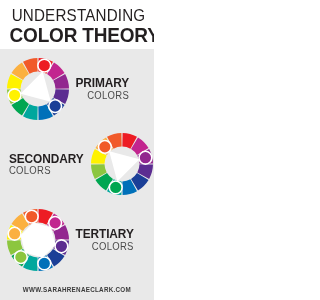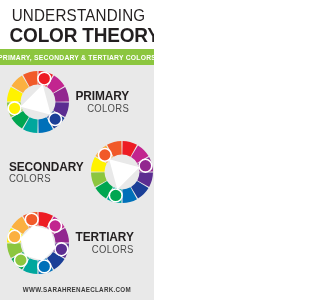--- a/index.html
+++ b/index.html
@@ -145,23 +145,20 @@
 </head>
 <body>
 
 <div class="pin">
 
   <div class="header">
     <div class="title-line1">UNDERSTANDING</div>
     <div class="title-line2">COLOR THEORY</div>
   </div>
 
-  <div class="banner">
-    <div class="banner-text">PRIMARY, SECONDARY &amp; TERTIARY COLORS</div>
-  </div>
 
   <div class="body">
 
     <div class="row left">
       <div class="wheel">
           <svg viewBox="0 0 64 64">
             <path d="M 32.595120714390376 1.0057129242290301 A 31 31 0 0 1 46.98175388090508 4.860599662999448 L 40.45744170696254 16.67937077749969 A 17.5 17.5 0 0 0 32.33595524199457 14.503225037871225 Z" fill="#ed1c24"></path>
             <path d="M 48.012533194865895 5.455720377389827 A 31 31 0 0 1 58.544279622610176 15.987466805134105 L 46.98467398050575 22.960666744833766 A 17.5 17.5 0 0 0 41.039333255166234 17.015326019494257 Z" fill="#c2258f"></path>
             <path d="M 59.13940033700055 17.018246119094925 A 31 31 0 0 1 62.99428707577097 31.404879285609624 L 49.496774962128775 31.66404475800543 A 17.5 17.5 0 0 0 47.320629222500315 23.54255829303746 Z" fill="#92278f"></path>
             <path d="M 62.99428707577097 32.595120714390376 A 31 31 0 0 1 59.13940033700055 46.981753880905075 L 47.320629222500315 40.45744170696254 A 17.5 17.5 0 0 0 49.496774962128775 32.33595524199457 Z" fill="#5c2d91"></path>

